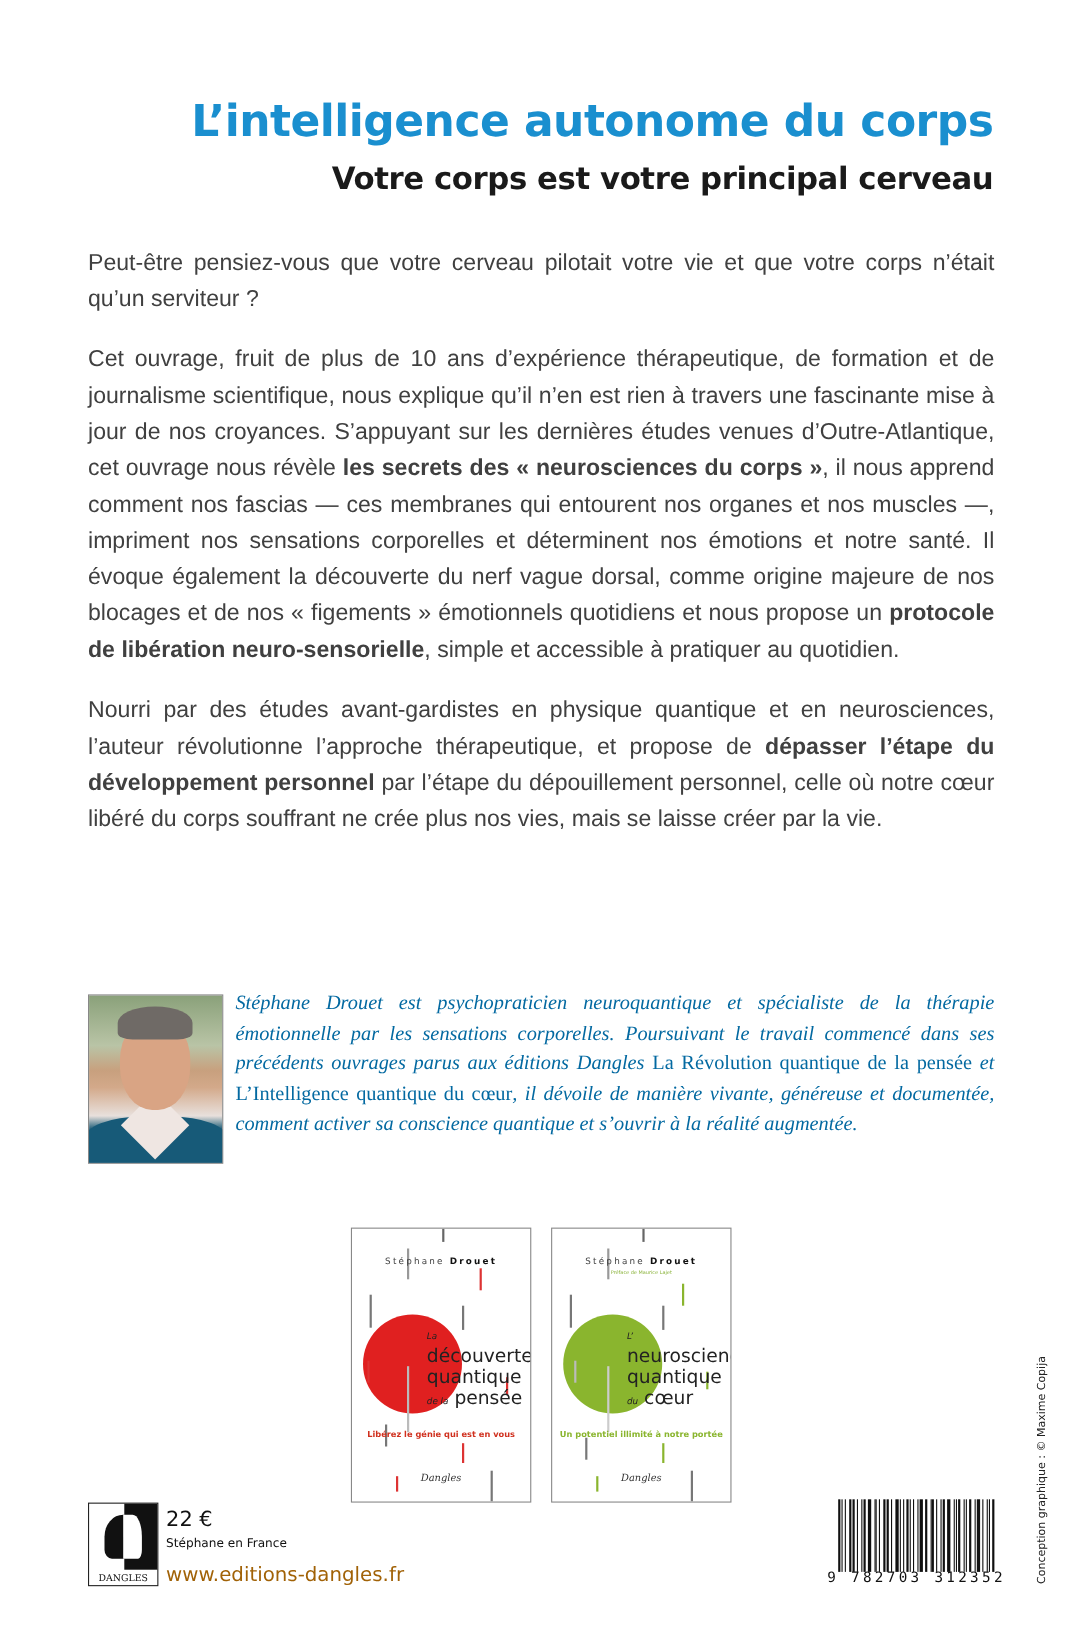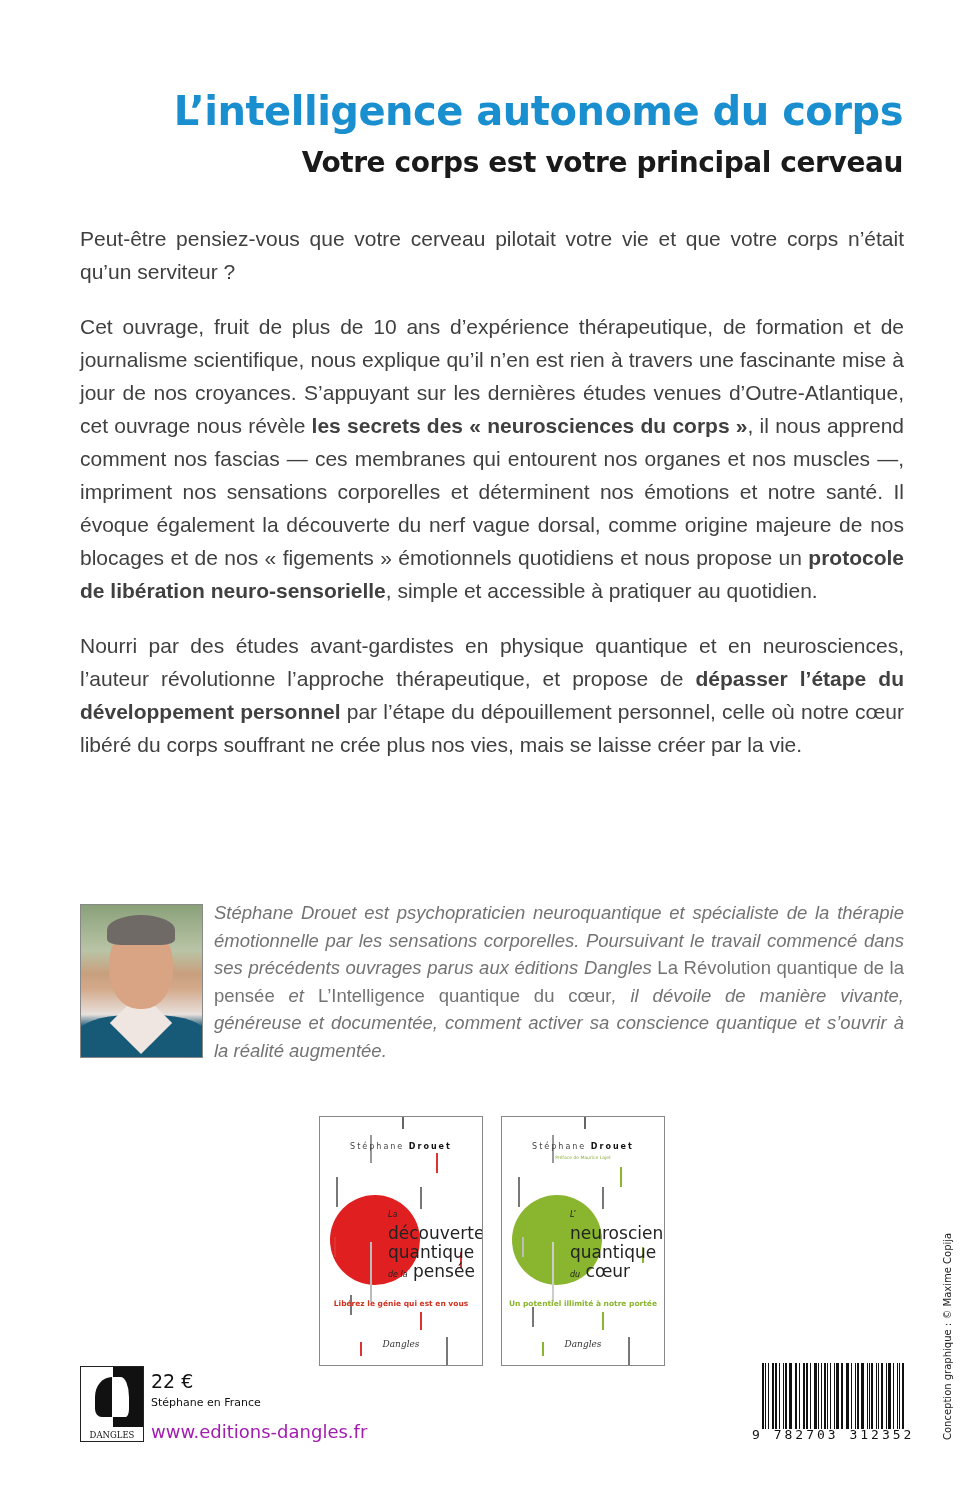--- a/index.html
+++ b/index.html
@@ -8,41 +8,41 @@
   .subtitle { position:absolute; right:66px; top:146px; font-weight:bold; font-size:28px; color:#1a1a1a; white-space:nowrap; letter-spacing:-0.4px; }
   .body { position:absolute; left:80px; top:222px; width:824px; font-family:"Liberation Sans", sans-serif; font-size:21px; line-height:33px; color:#404040; text-align:justify; }
   .body p { margin:0 0 22px 0; }
   .body b { font-weight:bold; }
   .author { position:absolute; left:80px; top:904px; width:824px; }
   .photo { position:absolute; left:0; top:0; width:121px; height:152px; border:1px solid #888; background:linear-gradient(180deg,#8aa17a 0%,#b9c4a6 30%,#c8a07e 45%,#d3a98a 55%,#e8e0dc 72%,#1d5d78 80%,#155070 100%); overflow:hidden; }
   .photo .face { position:absolute; left:28px; top:18px; width:64px; height:86px; border-radius:48% 48% 46% 46%; background:#d9a484; }
   .photo .hair { position:absolute; left:26px; top:10px; width:68px; height:30px; border-radius:50% 50% 20% 20%; background:#6f6a66; }
   .photo .sweater { position:absolute; left:-4px; top:110px; width:130px; height:50px; background:#175a78; border-radius:40% 40% 0 0; }
   .photo .collar { position:absolute; left:38px; top:96px; width:44px; height:44px; background:#efe6e2; transform:rotate(45deg); }
-  .bio { position:absolute; left:134px; top:-5px; width:690px; font-family:Liberation Sans, sans-serif; font-style:italic; font-size:18.5px; line-height:27.5px; color:#737373; text-align:justify; }
+  .bio { position:absolute; left:134px; top:-5px; width:690px; font-family:Liberation Serif, serif; font-style:italic; font-size:18.5px; line-height:27.5px; color:#0369a1; text-align:justify; }
   .bio .up { font-style:normal; }
   .books { position:absolute; top:1116px; }
   .book { position:absolute; width:162px; height:248px; border:1px solid #888; background:#fff; overflow:hidden; }
   .book .auth { position:absolute; top:25px; left:0; width:100%; text-align:center; font-size:8px; letter-spacing:2px; color:#444; }
   .book .auth b { color:#111; }
   .book .pref { position:absolute; top:38px; left:0; width:100%; text-align:center; font-size:4.5px; color:#8ab33a; }
   .book .circle { position:absolute; left:10px; top:78px; width:90px; height:90px; border-radius:50%; }
   .book .btitle { position:absolute; left:68px; top:88px; font-size:17px; line-height:19px; color:#222; font-family:"DejaVu Sans", sans-serif; }
   .book .btitle .small { font-size:8px;font-style:italic; }
   .book .tag { position:absolute; top:182px; left:0; width:100%; text-align:center; font-size:7.5px; font-weight:bold; }
   .book .pub { position:absolute; top:222px; left:0; width:100%; text-align:center; font-family:"DejaVu Serif", serif; font-style:italic; font-size:9px; color:#333; }
   .book .line { position:absolute; width:1.5px; }
   .logo { position:absolute; left:80px; top:1366px; width:62px; height:74px; border:1px solid #222; background:#fff; }
   .logo .dark { position:absolute; right:0; top:0; width:30px; height:60px; background:#111; }
   .logo .fig { position:absolute; left:14px; top:10px; width:34px; height:40px; border-radius:50% 50% 20% 20%; background:#111; }
   .logo .figw { position:absolute; left:31px; top:10px; width:17px; height:40px; border-radius:0 50% 20% 0; background:#fff; }
   .logo .name { position:absolute; left:0; bottom:1px; width:100%; text-align:center; font-family:"DejaVu Serif", serif; font-size:8.5px; color:#111; }
   .price { position:absolute; left:151px; top:1370px; font-size:19px; color:#111; }
   .printed { position:absolute; left:151px; top:1396px; font-size:11px; color:#111; }
-  .website { position:absolute; left:151px; top:1421px; font-size:18px; color:#a21caf; }
+  .website { position:absolute; left:151px; top:1421px; font-size:18px; color:#a16207; }
   .barcode { position:absolute; left:752px; top:1363px; width:155px; height:80px; }
   .bars { position:absolute; left:10px; top:0; height:66px; width:145px; display:flex; align-items:stretch; }
   .barnum { position:absolute; left:0; top:64px; font-family:"DejaVu Sans Mono", monospace; font-size:13px; color:#111; letter-spacing:3px; white-space:nowrap; }
   .credit { position:absolute; left:942px; top:1440px; transform-origin:0 0; transform:rotate(-90deg); font-size:10px; color:#222; white-space:nowrap; }
 </style>
 </head>
 <body>
 
 <div class="title">L’intelligence autonome du corps</div>
 <div class="subtitle">Votre corps est votre principal cerveau</div>

